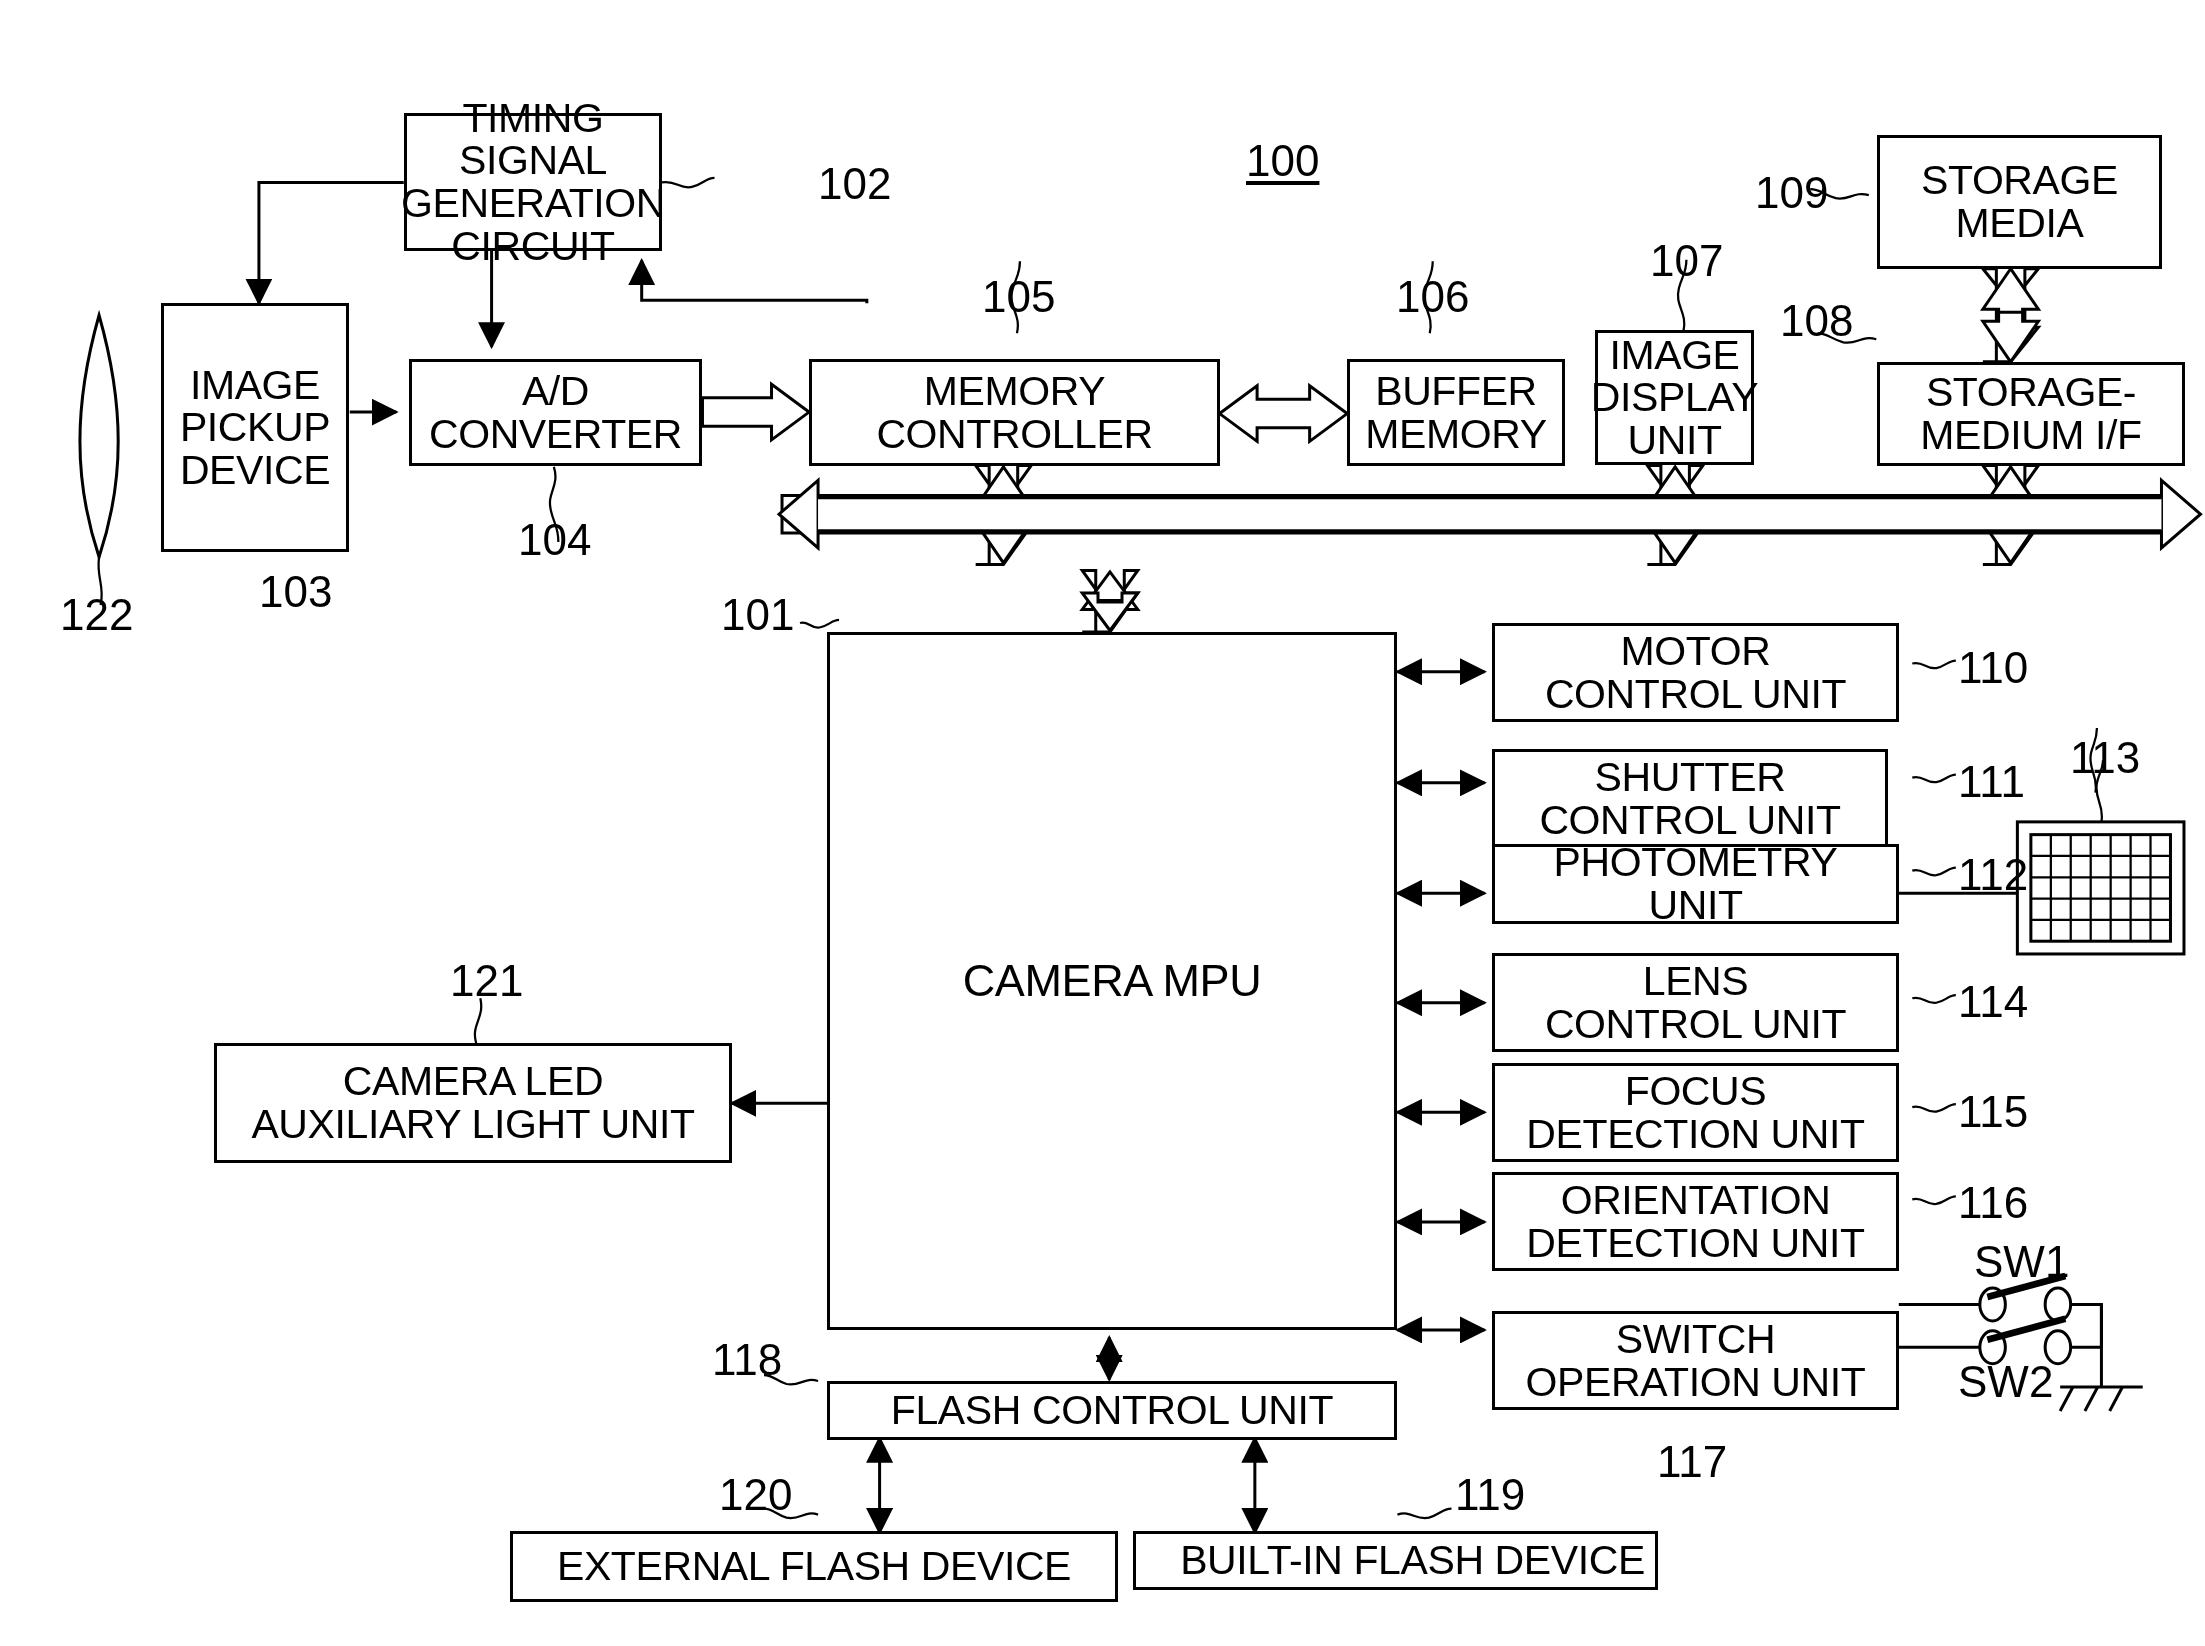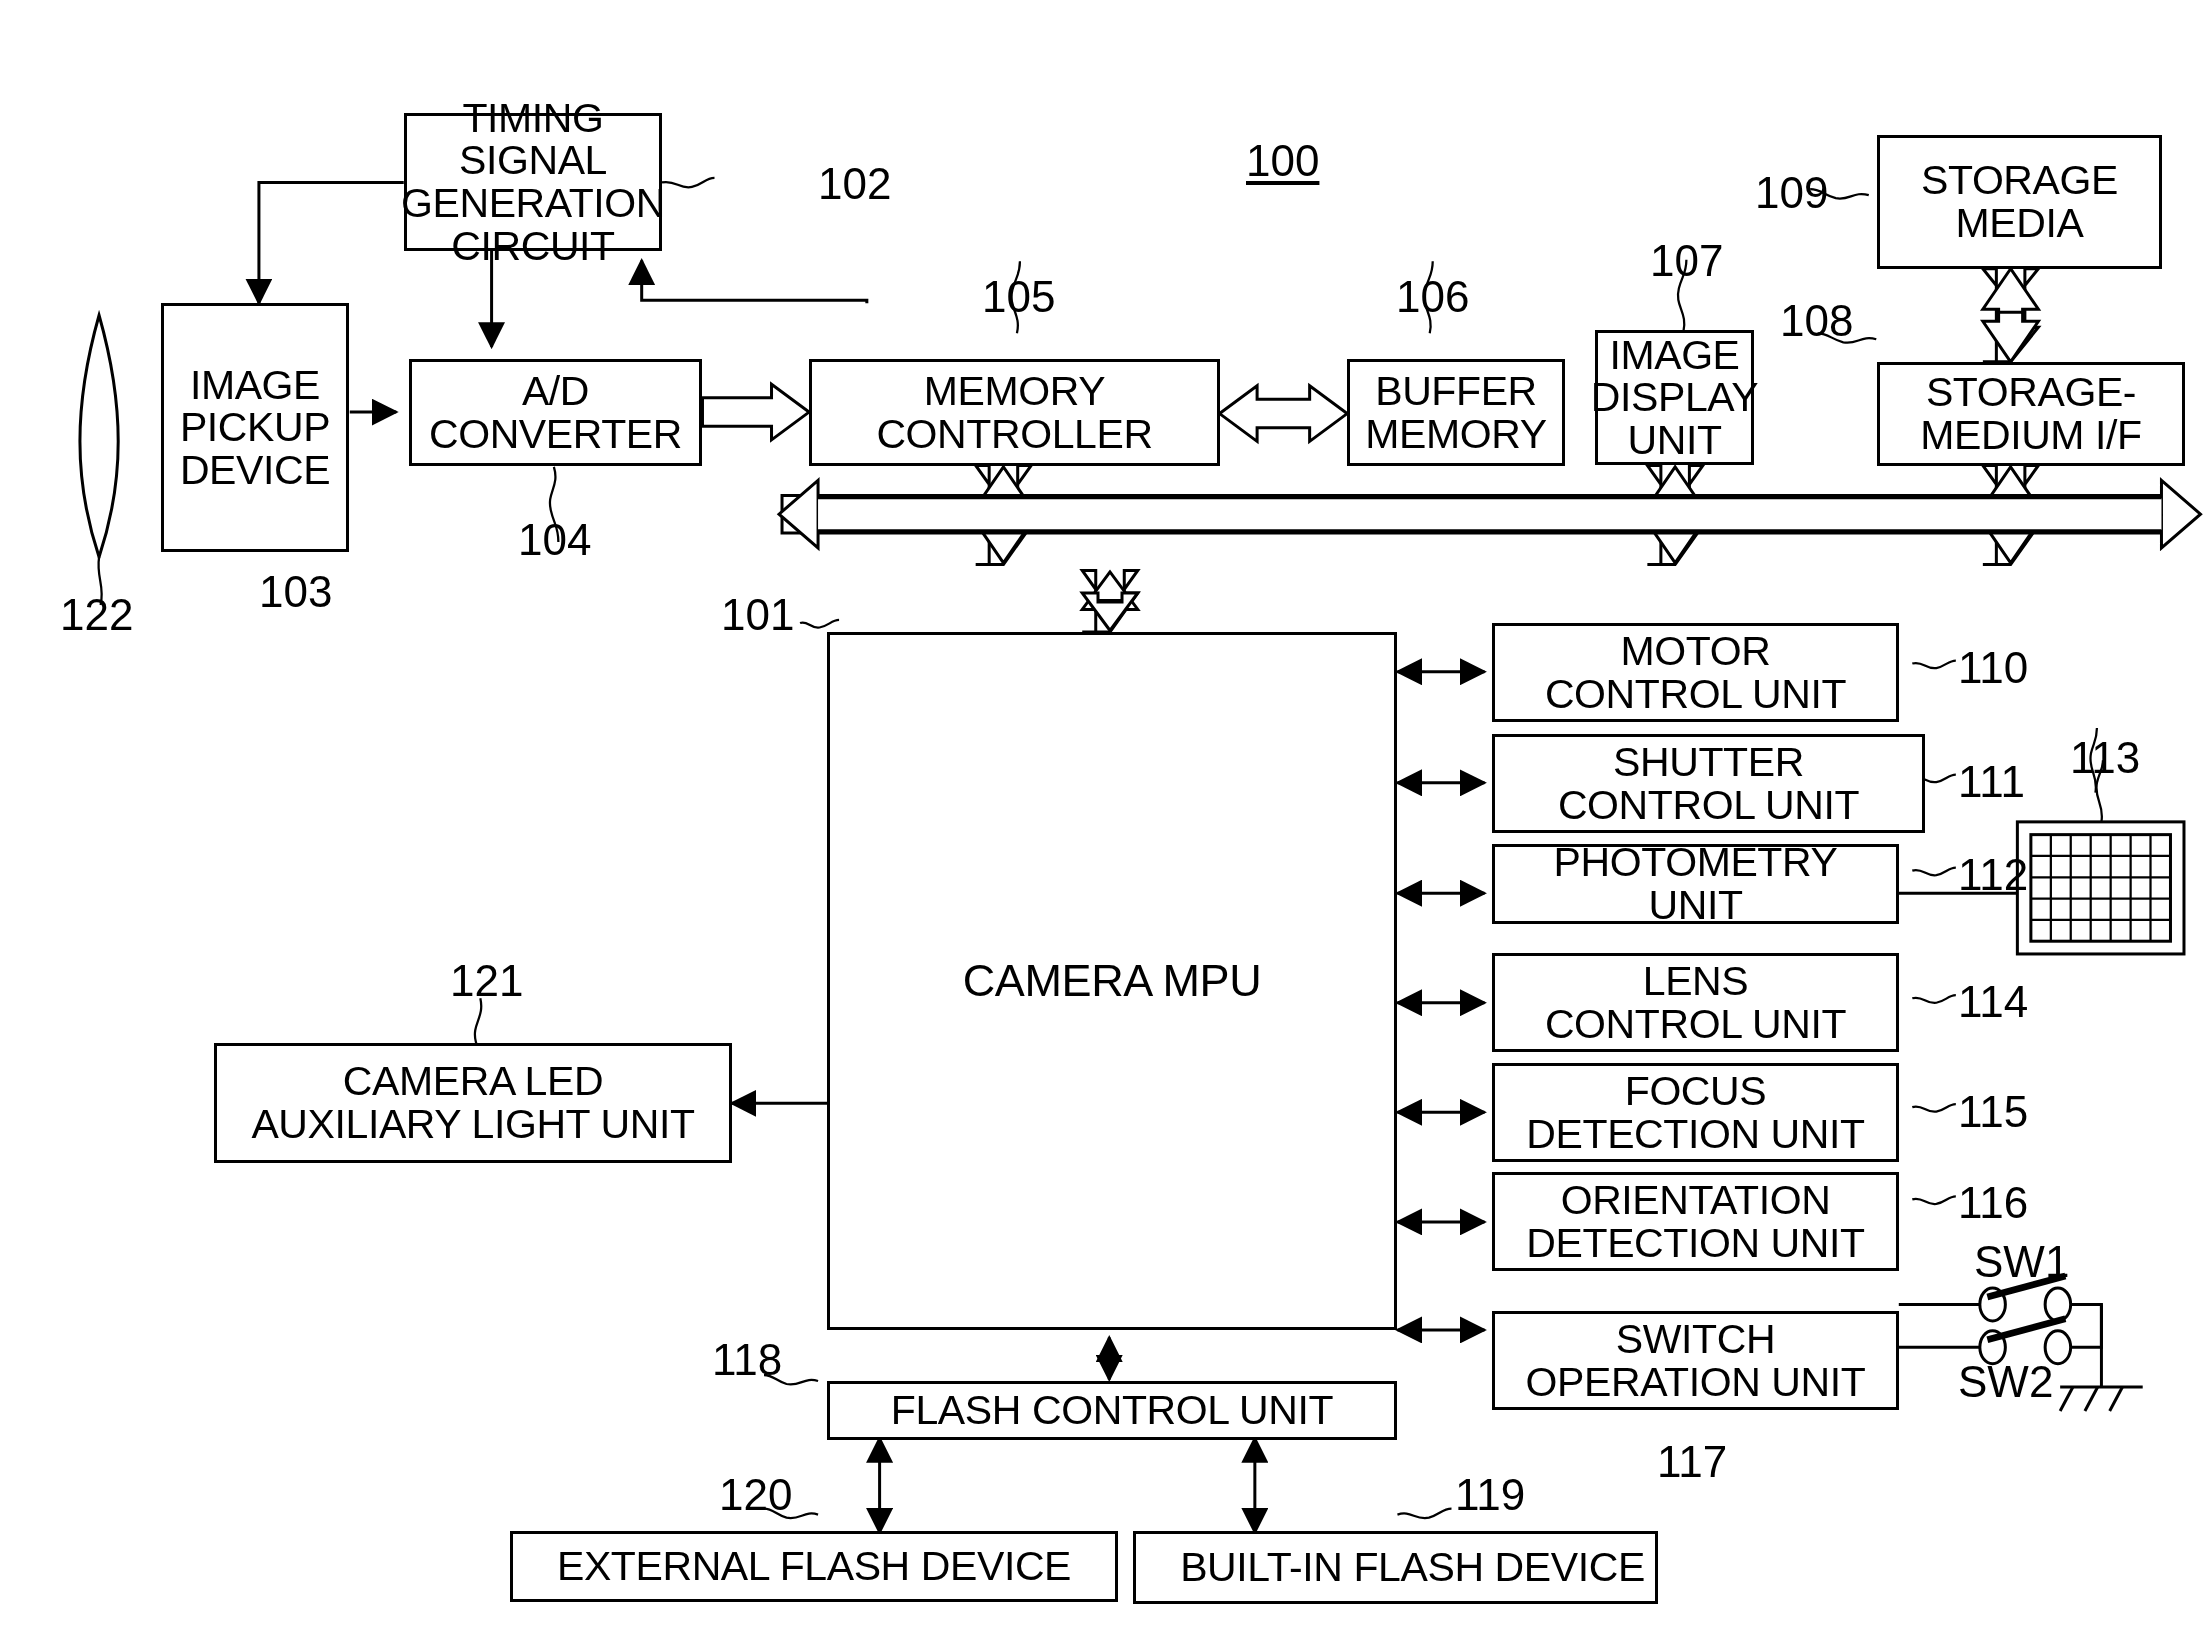--- a/index.html
+++ b/index.html
@@ -215,21 +215,21 @@
 MEDIUM I/F</div>
 
   <div class="box" style="left:827px;top:632px;width:570px;height:698px;font-size:45px;">CAMERA MPU</div>
 
   <div class="box" style="left:1877px;top:135px;width:285px;height:134px;">STORAGE
 MEDIA</div>
 
   <div class="box thin" style="left:1492px;top:623px;width:407px;height:99px;">MOTOR
 CONTROL UNIT</div>
 
-  <div class="box thin" style="left:1492px;top:734px;width:433px;height:99px;">SHUTTER
+  <div class="box thin" style="left:1492px;top:749px;width:396px;height:99px;">SHUTTER
 CONTROL UNIT</div>
 
   <div class="box thin" style="left:1492px;top:844px;width:407px;height:80px;">PHOTOMETRY
 UNIT</div>
 
   <div class="box thin" style="left:1492px;top:953px;width:407px;height:99px;">LENS
 CONTROL UNIT</div>
 
   <div class="box thin" style="left:1492px;top:1063px;width:407px;height:99px;">FOCUS
 DETECTION UNIT</div>
@@ -240,21 +240,21 @@
   <div class="box thin" style="left:1492px;top:1311px;width:407px;height:99px;">SWITCH
 OPERATION UNIT</div>
 
   <div class="box" style="left:214px;top:1043px;width:518px;height:120px;">CAMERA LED
 AUXILIARY LIGHT UNIT</div>
 
   <div class="box" style="left:827px;top:1381px;width:570px;height:59px;">FLASH CONTROL UNIT</div>
 
   <div class="box" style="left:510px;top:1531px;width:608px;height:71px;">EXTERNAL FLASH DEVICE</div>
 
-  <div class="box" style="left:1133px;top:1531px;width:525px;height:73px;padding-left:34px;">BUILT-IN FLASH DEVICE</div>
+  <div class="box" style="left:1133px;top:1531px;width:525px;height:59px;padding-left:34px;">BUILT-IN FLASH DEVICE</div>
 
   <div class="reflabel ul" style="left:1246px;top:139px;">100</div>
   <div class="reflabel" style="left:721px;top:593px;">101</div>
   <div class="reflabel" style="left:818px;top:162px;">102</div>
   <div class="reflabel" style="left:259px;top:570px;">103</div>
   <div class="reflabel" style="left:518px;top:518px;">104</div>
   <div class="reflabel" style="left:982px;top:275px;">105</div>
   <div class="reflabel" style="left:1396px;top:275px;">106</div>
   <div class="reflabel" style="left:1650px;top:239px;">107</div>
   <div class="reflabel" style="left:1780px;top:299px;">108</div>

